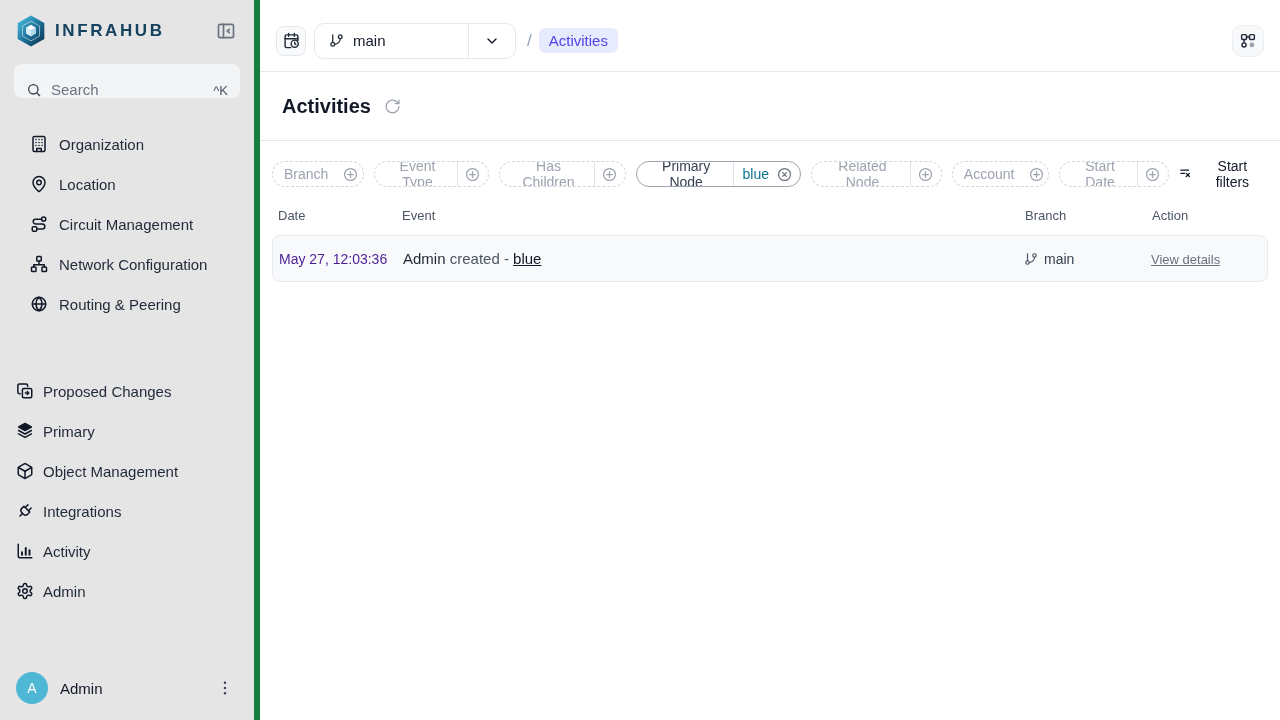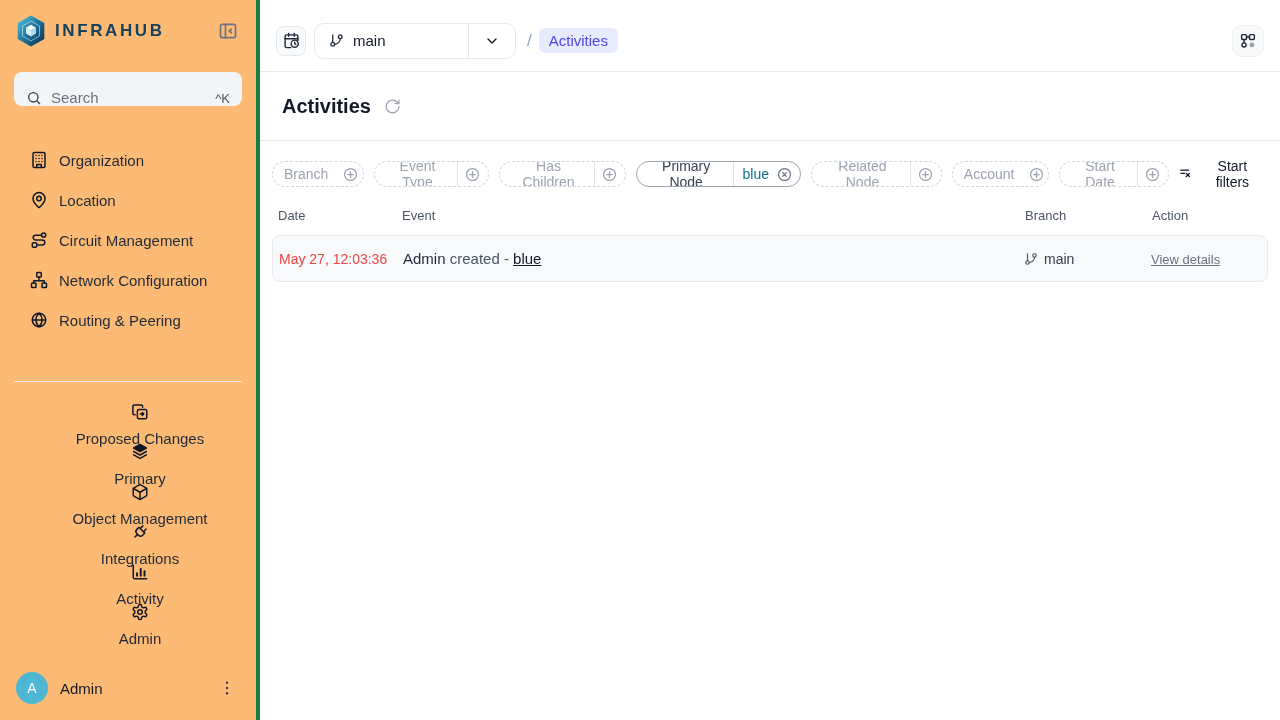--- a/index.html
+++ b/index.html
@@ -6,40 +6,40 @@
   html,body { width:1280px; height:720px; overflow:hidden; }
   body {
     font-family: "Liberation Sans", sans-serif;
     background:#ffffff; color:#111827;
     display:flex;
   }
   svg { display:block; }
   .ic { stroke:currentColor; fill:none; stroke-width:2; stroke-linecap:round; stroke-linejoin:round; }
 
   
-  .sidebar { width:260px; min-width:260px; border-right:4px solid #15803d; display:flex; flex-direction:column; background:#fdba74;gap:8px; }
+  .sidebar { width:260px; min-width:260px; border-right:6px solid #15803d; display:flex; flex-direction:column; background:#e5e5e5; }
   .sb-header { display:flex; align-items:center; justify-content:space-between; padding:14px 16px 0 16px; }
   .logo { display:flex; align-items:center; gap:9px; cursor:pointer; }
   .logo-text { font-size:17px; font-weight:700; letter-spacing:2.6px; color:#15425f; }
   .collapse-btn { background:none; border:none; color:#6b7280; cursor:pointer; padding:2px; }
 
   .search-box { margin:16px 14px 0 14px; height:34px; background:#f3f4f6; border-radius:8px;
     display:flex; align-items:flex-end; gap:9px; padding:0 12px; cursor:pointer; }
   .search-text { flex:1; font-size:15px; color:#6b7280; }
   .search-kbd { font-size:13px; color:#4b5563; }
 
   .nav-scroll { margin-top:26px; height:233px; overflow:hidden; }
   .nav-item { height:40px; display:flex; align-items:center; gap:11px; padding-left:30px;
     font-size:15px; color:#1f2937; cursor:pointer; white-space:nowrap; }
   .nav-item .nico { width:18px; height:18px; color:#111827; flex:none; }
 
   .sb-divider { border:none; border-top:1px solid #e5e7eb; margin:0 14px; }
 
   .nav-bottom { margin-top:13px; }
-  .nav-bottom .nav-item { padding-left:24px; gap:9px;flex-direction:column; }
+  .nav-bottom .nav-item { padding-left:16px; gap:9px; }
 
   .user-row { margin-top:auto; display:flex; align-items:center; gap:12px; padding:14px 16px 16px 16px; }
   .avatar { width:32px; height:32px; border-radius:50%; background:#4eb7d4; color:#fff;
     display:flex; align-items:center; justify-content:center; font-size:14px; cursor:pointer; }
   .user-name { flex:1; font-size:15px; font-weight:500; color:#111827; }
   .kebab-btn { background:none; border:none; color:#374151; cursor:pointer; padding:4px; }
 
   
   .main { flex:1; display:flex; flex-direction:column; min-width:0;margin-top:10px; }
   .topbar { height:62px; border-bottom:1px solid #e5e7eb; display:flex; align-items:center; padding:0 16px; }
@@ -75,21 +75,21 @@
 
   .table-wrap { padding:0 12px; }
   .thead { display:flex; padding:18px 0 12px 0; }
   .th { font-size:13px; font-weight:500; color:#4b5563; }
   .col-date { width:130px; padding-left:6px; }
   .col-event { flex:1; }
   .col-branch { width:127px; }
   .col-action { width:116px; }
   .trow { display:flex; align-items:center; height:47px; background:#f8f9fb; border:1px solid #e7e9ec;
     border-radius:8px; }
-  .cell-date { font-size:14px; color:#ef4444; }
+  .cell-date { font-size:14px; color:#4c1d95; }
   .cell-event { font-size:15px; }
   .ev-actor { color:#1f2937; }
   .ev-verb { color:#4b5563; }
   .ev-obj { color:#111827; text-decoration:underline; cursor:pointer; }
   .cell-branch { display:flex; align-items:center; gap:6px; font-size:14px; color:#374151; }
   .cell-branch .gico { color:#4b5563; }
   .view-link { font-size:13px; color:#6b7280; text-decoration:underline; cursor:pointer; }
 </style>
 </head>
 <body>

